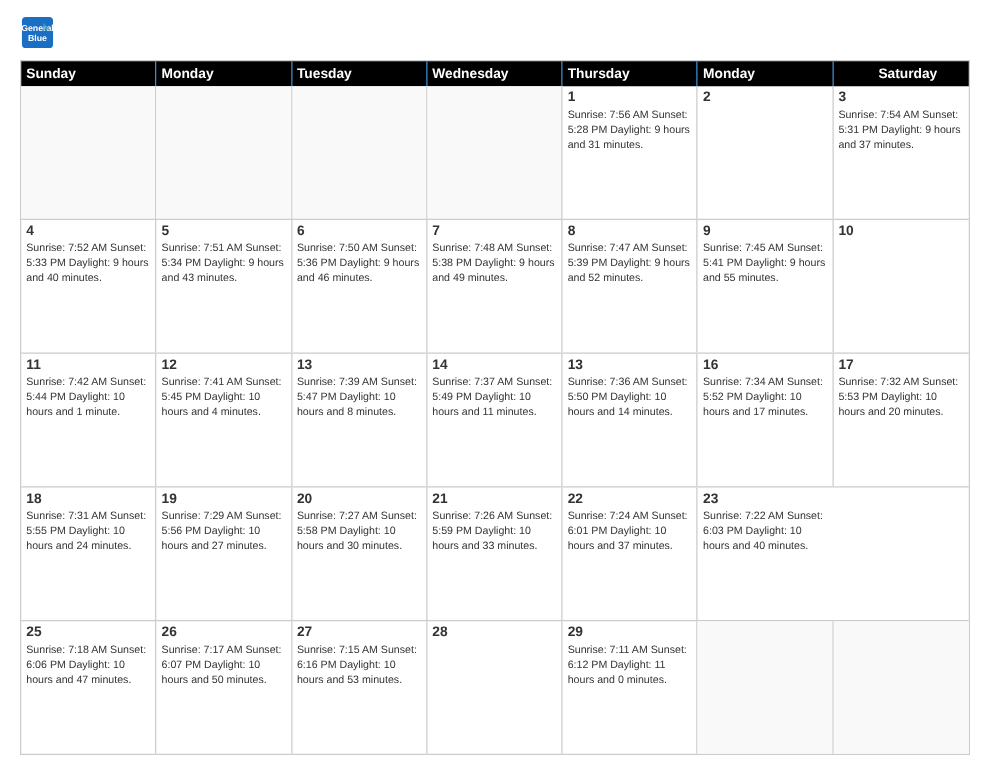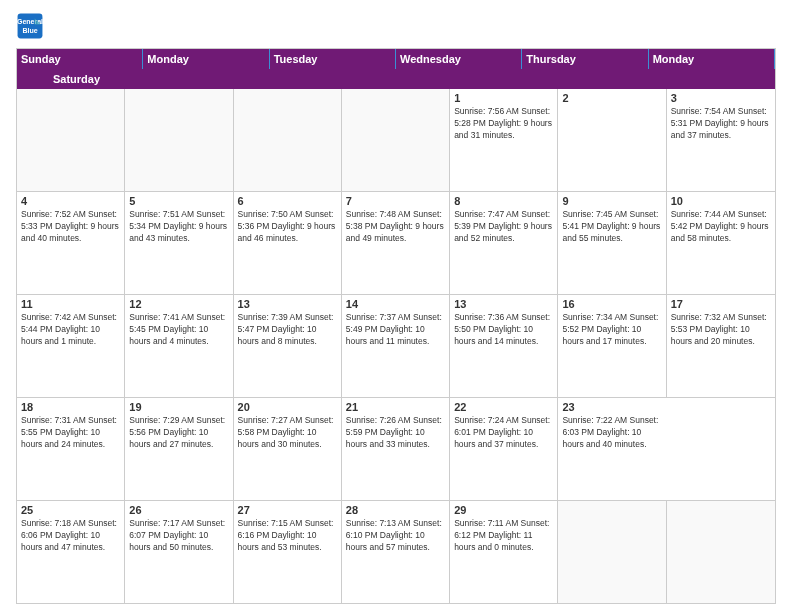--- a/index.html
+++ b/index.html
@@ -47,22 +47,22 @@
       margin-top: 2px;
     }
     .calendar {
       flex: 1;
       display: flex;
       flex-direction: column;
       border: 1px solid #ccc;
     }
     .cal-header {
       display: grid;
-      grid-template-columns: repeat(6, 1fr);
-      background: #701a75;
+      grid-template-columns: repeat(7, 1fr);
+      background: #000000;
     }
     .cal-header-cell {
       color: #fff;
       font-size: 11px;
       font-weight: bold;
       padding: 4px 4px;
       text-align: left;
       border-right: 1px solid #3a8fd4;
     }
     .cal-header-cell:last-child { border-right: none; margin-left: 32px; }
@@ -197,24 +197,20 @@
           </div>
           <div class="cal-cell">
             <div class="day-number">9</div>
             <div class="day-info">Sunrise: 7:45 AM
 Sunset: 5:41 PM
 Daylight: 9 hours
 and 55 minutes.</div>
           </div>
           <div class="cal-cell">
             <div class="day-number">10</div>
-            <div class="day-info">Sunrise: 7:44 AM
-Sunset: 5:42 PM
-Daylight: 9 hours
-and 58 minutes.</div>
           </div>
         </div>
         <div class="cal-row">
           <div class="cal-cell">
             <div class="day-number">11</div>
             <div class="day-info">Sunrise: 7:42 AM
 Sunset: 5:44 PM
 Daylight: 10 hours
 and 1 minute.</div>
           </div>
@@ -322,24 +318,20 @@
           </div>
           <div class="cal-cell">
             <div class="day-number">27</div>
             <div class="day-info">Sunrise: 7:15 AM
 Sunset: 6:16 PM
 Daylight: 10 hours
 and 53 minutes.</div>
           </div>
           <div class="cal-cell">
             <div class="day-number">28</div>
-            <div class="day-info">Sunrise: 7:13 AM
-Sunset: 6:10 PM
-Daylight: 10 hours
-and 57 minutes.</div>
           </div>
           <div class="cal-cell">
             <div class="day-number">29</div>
             <div class="day-info">Sunrise: 7:11 AM
 Sunset: 6:12 PM
 Daylight: 11 hours
 and 0 minutes.</div>
           </div>
           <div class="cal-cell empty"></div>
           <div class="cal-cell empty"></div>

